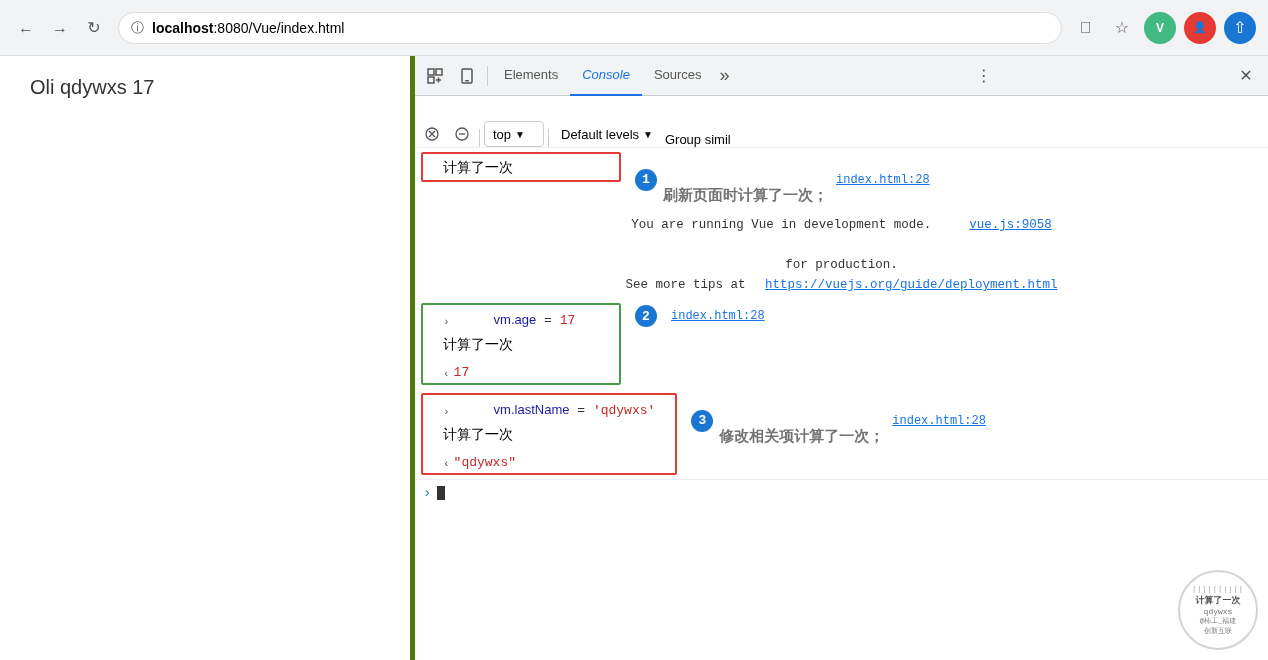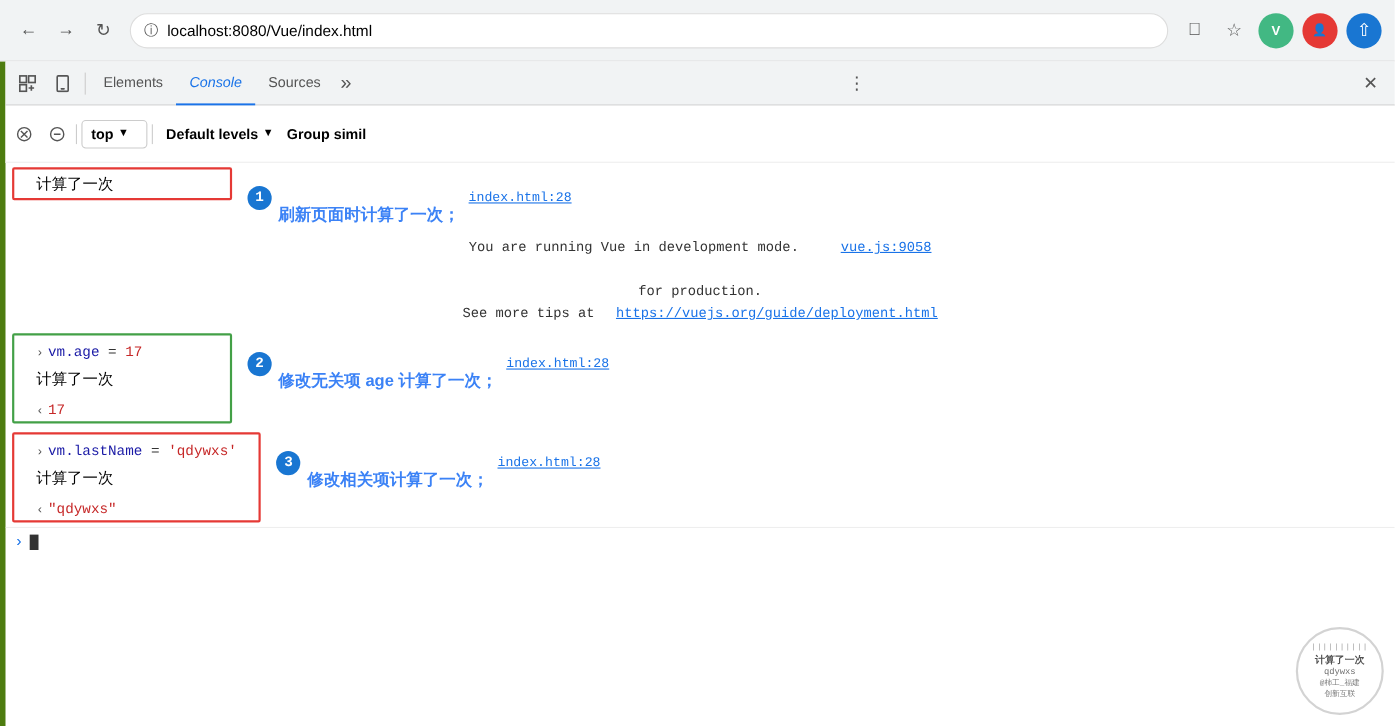--- a/index.html
+++ b/index.html
@@ -165,27 +165,26 @@
       display: flex; align-items: center; justify-content: center;
       cursor: pointer;
       color: #555;
       font-size: 16px;
       border-radius: 4px;
     }
 
     
     .devtools-toolbar {
       display: flex;
-      align-items: center;
+      align-items: flex-end;
       border-bottom: 1px solid #eee;
       height: 52px;
       padding: 0 4px;
       gap: 4px;
       background: #fff;
-      font-weight: bold;
     }
     .toolbar-btn {
       width: 26px; height: 26px;
       display: flex; align-items: center; justify-content: center;
       cursor: pointer;
       color: #555;
       font-size: 14px;
       border-radius: 4px;
       background: transparent;
       border: none;
@@ -257,40 +256,41 @@
       color: white;
       font-size: 13px;
       font-weight: bold;
       margin-right: 6px;
       flex-shrink: 0;
     }
     .annotation-text {
       font-family: Arial, sans-serif;
       font-size: 15px;
       font-weight: bold;
-      color: #3b82f6;
+      color: #737373;
       margin-top: 32px;
     }
     .annotation-row {
       display: flex;
       align-items: center;
       padding: 6px 8px;
     }
     .expand-arrow {
       color: #555;
       font-size: 11px;
       margin-right: 4px;
     }
     .prop-result {
       color: #c62828;
       font-family: 'Courier New', monospace;
     }
     .prop-name {
       color: #1a1aa6;
-      font-family: Liberation Mono, monospace;
+      font-family: Liberation Sans, sans-serif;
+      margin-left: 40px;
     }
     .prop-op {
       color: #333;
       font-family: 'Courier New', monospace;
     }
     .result-line {
       padding-left: 24px;
       display: flex;
       align-items: center;
     }
@@ -365,34 +365,37 @@
 
 <div class="browser-chrome">
   <div class="nav-buttons">
     <button class="nav-btn">←</button>
     <button class="nav-btn">→</button>
     <button class="nav-btn">↻</button>
   </div>
   <div class="address-bar">
     <span style="color:#555;font-size:13px;">ⓘ</span>
     <span style="font-size:14px;">
-      <span style="font-weight:normal;">localhost</span><span>:8080/Vue/index.html</span>
+      <span style="font-weight:bold;">localhost</span><span>:8080/Vue/index.html</span>
     </span>
   </div>
   <div class="browser-actions">
     <button class="browser-action-btn"></button>
     <button class="browser-action-btn">☆</button>
     <div class="vue-logo" style="font-size:12px;font-weight:bold;">V</div>
     <div class="profile-btn" style="font-size:11px;">👤</div>
     <div class="upload-btn">⇧</div>
   </div>
 </div>
 
 <div class="main-layout">
 
+  <div class="page-content">
+    <span>Oli qdywxs 17</span>
+  </div>
 
   <div class="devtools">
 
     <div class="devtools-tabs">
       <button class="devtools-icon-btn">
         <svg width="16" height="16" viewBox="0 0 16 16" fill="none">
             <rect x="1" y="1" width="6" height="6" stroke="#555" stroke-width="1.5"></rect>
             <rect x="9" y="1" width="6" height="6" stroke="#555" stroke-width="1.5"></rect>
             <rect x="1" y="9" width="6" height="6" stroke="#555" stroke-width="1.5"></rect>
             <path d="M11.5 9.5v5M9 12h5" stroke="#555" stroke-width="1.5"></path>
@@ -491,21 +494,20 @@
           <div class="console-row">
             <span style="font-family:'Courier New',monospace;font-size:14px;">计算了一次</span>
           </div>
           <div class="console-row result-line">
             <span class="lt-arrow">‹</span>
             <span class="result-value" style="color:#c62828;">17</span>
           </div>
         </div>
         <div class="annotation-row">
           <span class="annotation-bubble">2</span>
-          <span class="annotation-text">修改无关项 age 计算了一次；</span>
           <span class="console-entry-link">index.html:28</span>
         </div>
       </div>
 
       <div style="display:flex;align-items:flex-start;">
         <div class="box-red2" style="min-width:200px;flex-shrink:0;">
           <div class="console-row">
             <span class="expand-arrow">›</span>
             <span style="font-family:'Courier New',monospace;font-size:13px;">
               <span class="prop-name">vm.lastName</span>

